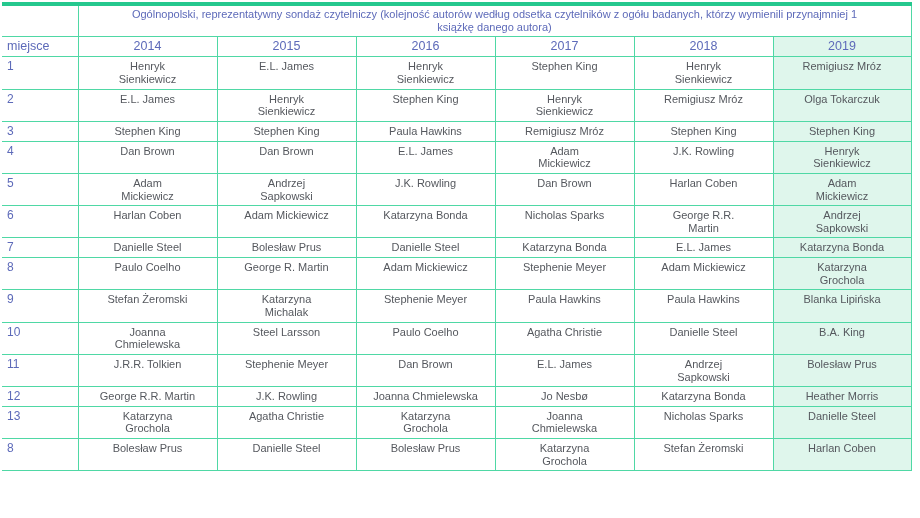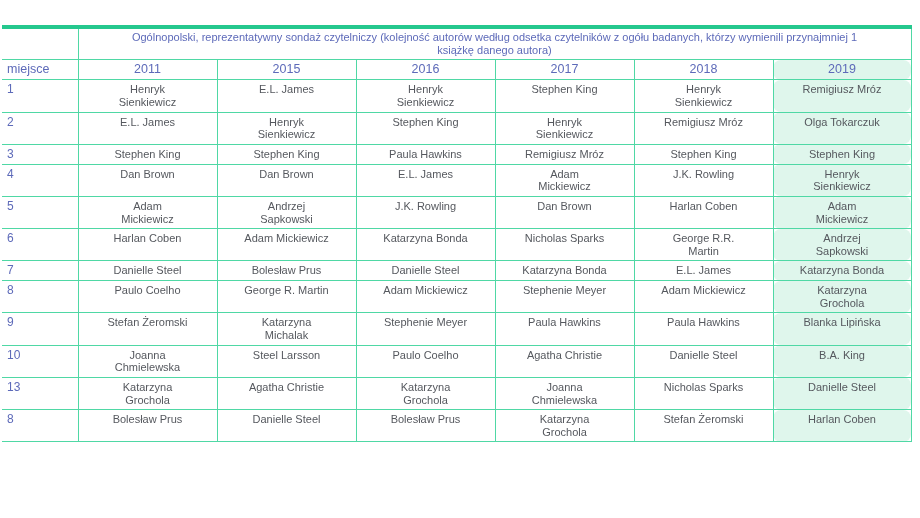--- a/index.html
+++ b/index.html
@@ -8,21 +8,21 @@
     background: #ffffff;
     width: 920px;
     height: 518px;
     font-family: "Liberation Sans", sans-serif;
     overflow: hidden;
   }
   .page {
     box-sizing: border-box;
     width: 920px;
     height: 376px;
-    padding: 25px 9px 0 2px;
+    padding: 2px 9px 0 2px;
   }
   table.ranking {
     border-collapse: collapse;
     width: 909px;
     table-layout: fixed;
     border-top: 4px solid #25c88e;
   }
   table.ranking th,
   table.ranking td {
     border: 1px solid #4fd8a5;
@@ -60,21 +60,20 @@
     color: #55585e;
     font-size: 11px;
     line-height: 1.15;
     text-align: center;
     vertical-align: top;
     padding: 3px 6px;
     white-space: pre-line;
   }
   .hl {
     background: #dff6ec;
-    border-radius: 8px;
   }
 </style>
 </head>
 <body>
 
 <div class="page">
   <table class="ranking">
     <colgroup>
       <col style="width:76px">
       <col style="width:139px">
@@ -84,21 +83,21 @@
         <col style="width:139px">
         <col style="width:138px">
     </colgroup>
     <thead>
       <tr>
         <th class="corner"></th>
         <th class="survey" colspan="6">Ogólnopolski, reprezentatywny sondaż czytelniczy (kolejność autorów według odsetka czytelników z ogółu badanych, którzy wymienili przynajmniej 1 książkę danego autora)</th>
       </tr>
       <tr id="year-row">
         <th class="year" style="text-align:left; padding-left:5px;">miejsce</th>
-      <th class="year">2011</th>
+      <th class="year">2014</th>
           <th class="year">2015</th>
           <th class="year">2016</th>
           <th class="year">2017</th>
           <th class="year">2018</th>
           <th class="year hl">2019</th>
         </tr>
     </thead>
     <tbody id="table-body">
         <tr>
           <td class="rank">1</td>
@@ -199,20 +198,39 @@
           <td class="rank">10</td>
           <td class="author">Joanna
 Chmielewska</td>
           <td class="author">Steel Larsson</td>
           <td class="author">Paulo Coelho</td>
           <td class="author">Agatha Christie</td>
           <td class="author">Danielle Steel</td>
           <td class="author hl">B.A. King</td>
         </tr>
         <tr>
+          <td class="rank">11</td>
+          <td class="author">J.R.R. Tolkien</td>
+          <td class="author">Stephenie Meyer</td>
+          <td class="author">Dan Brown</td>
+          <td class="author">E.L. James</td>
+          <td class="author">Andrzej
+Sapkowski</td>
+          <td class="author hl">Bolesław Prus</td>
+        </tr>
+        <tr>
+          <td class="rank">12</td>
+          <td class="author">George R.R. Martin</td>
+          <td class="author">J.K. Rowling</td>
+          <td class="author">Joanna Chmielewska</td>
+          <td class="author">Jo Nesbø</td>
+          <td class="author">Katarzyna Bonda</td>
+          <td class="author hl">Heather Morris</td>
+        </tr>
+        <tr>
           <td class="rank">13</td>
           <td class="author">Katarzyna
 Grochola</td>
           <td class="author">Agatha Christie</td>
           <td class="author">Katarzyna
 Grochola</td>
           <td class="author">Joanna
 Chmielewska</td>
           <td class="author">Nicholas Sparks</td>
           <td class="author hl">Danielle Steel</td>

